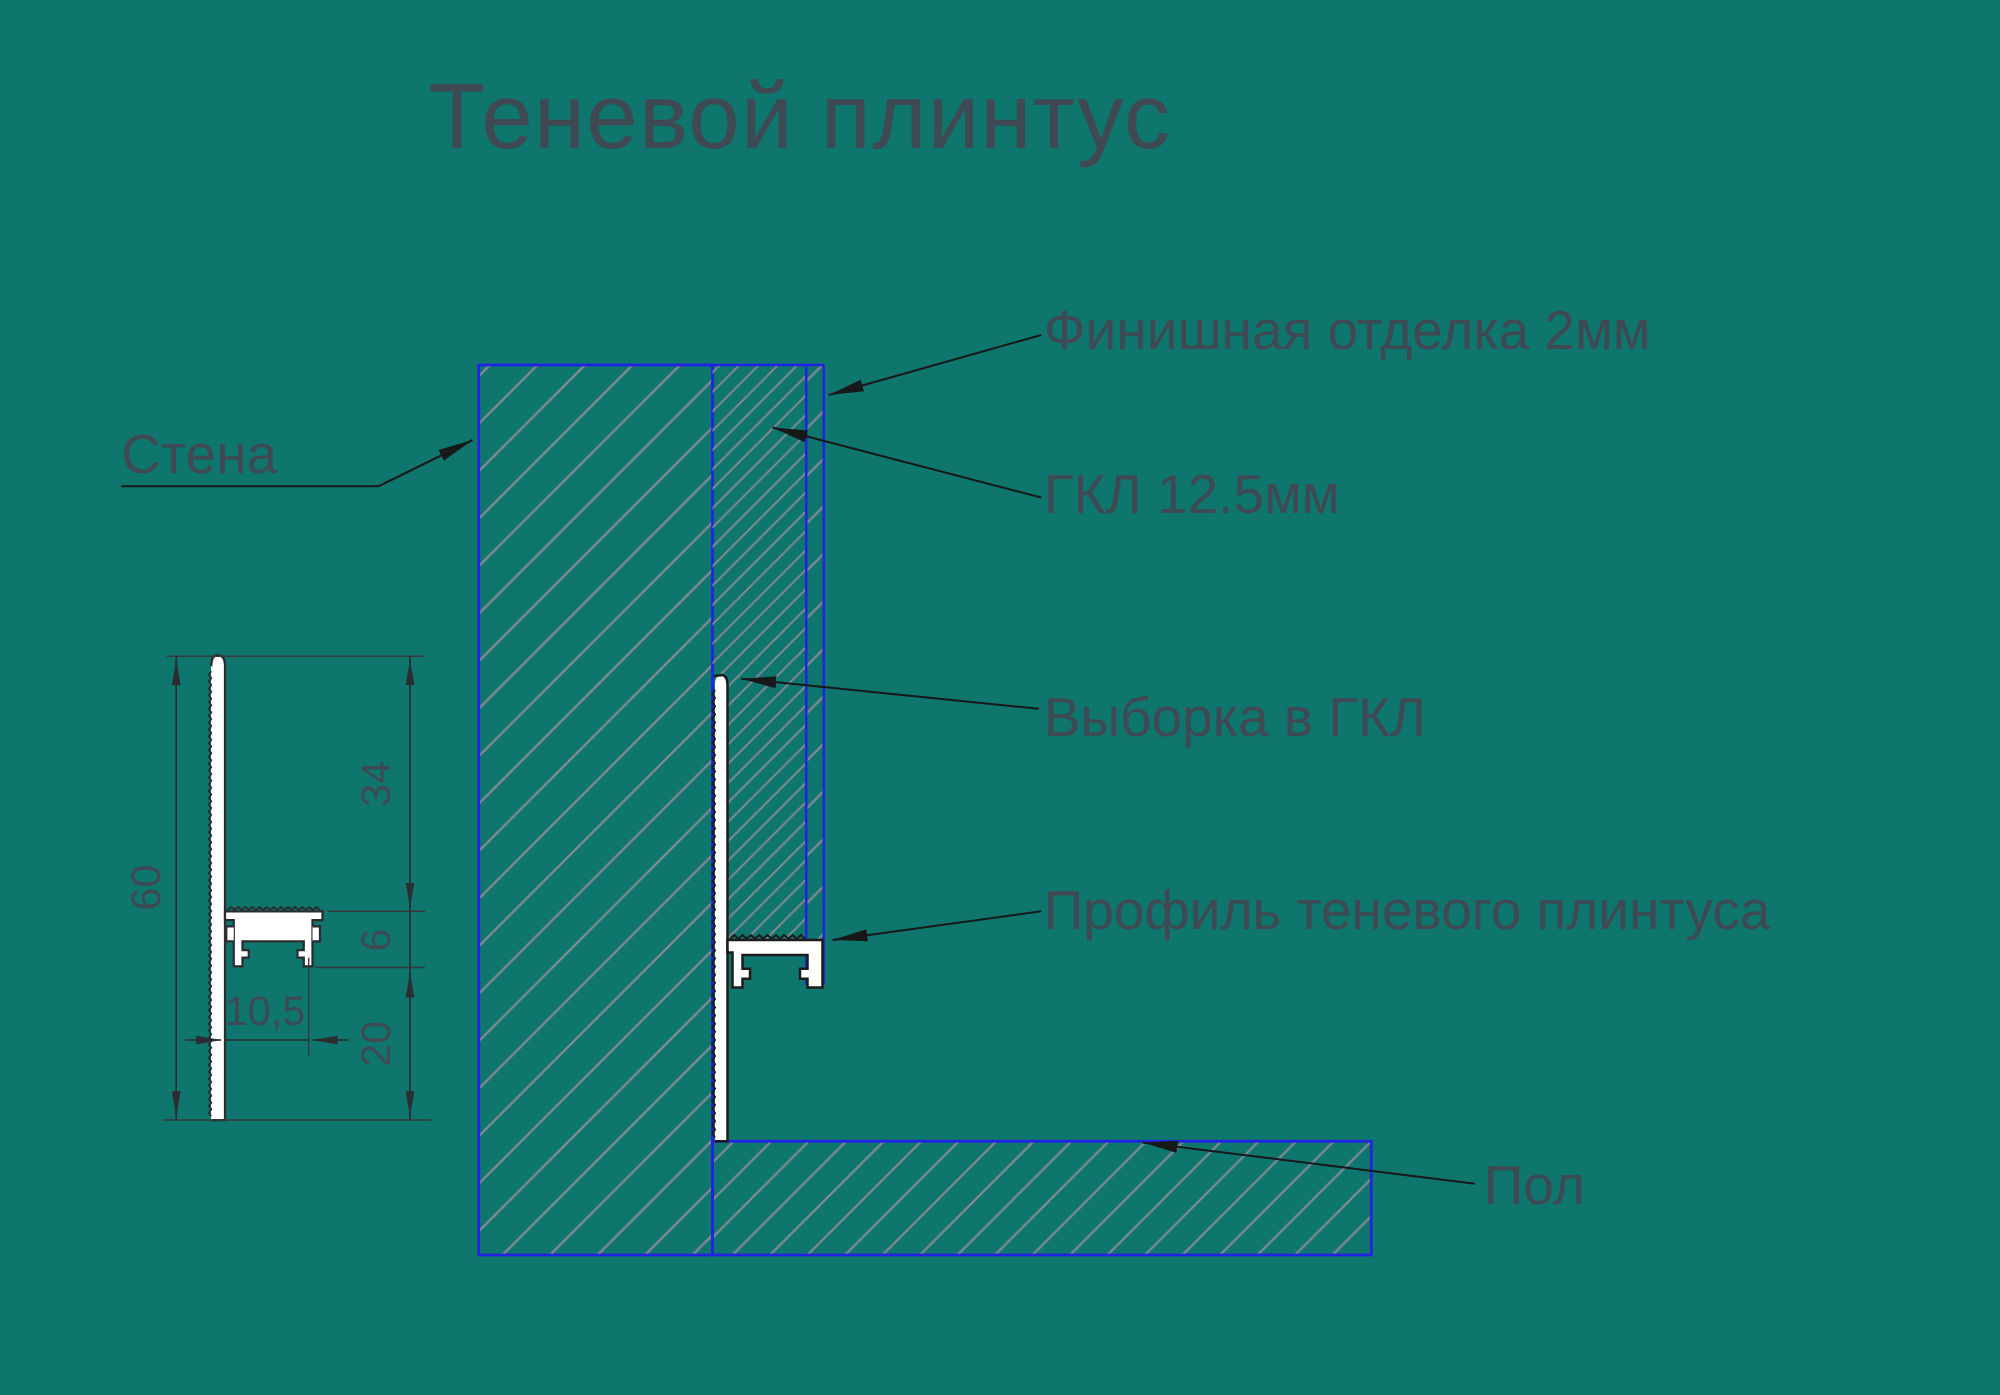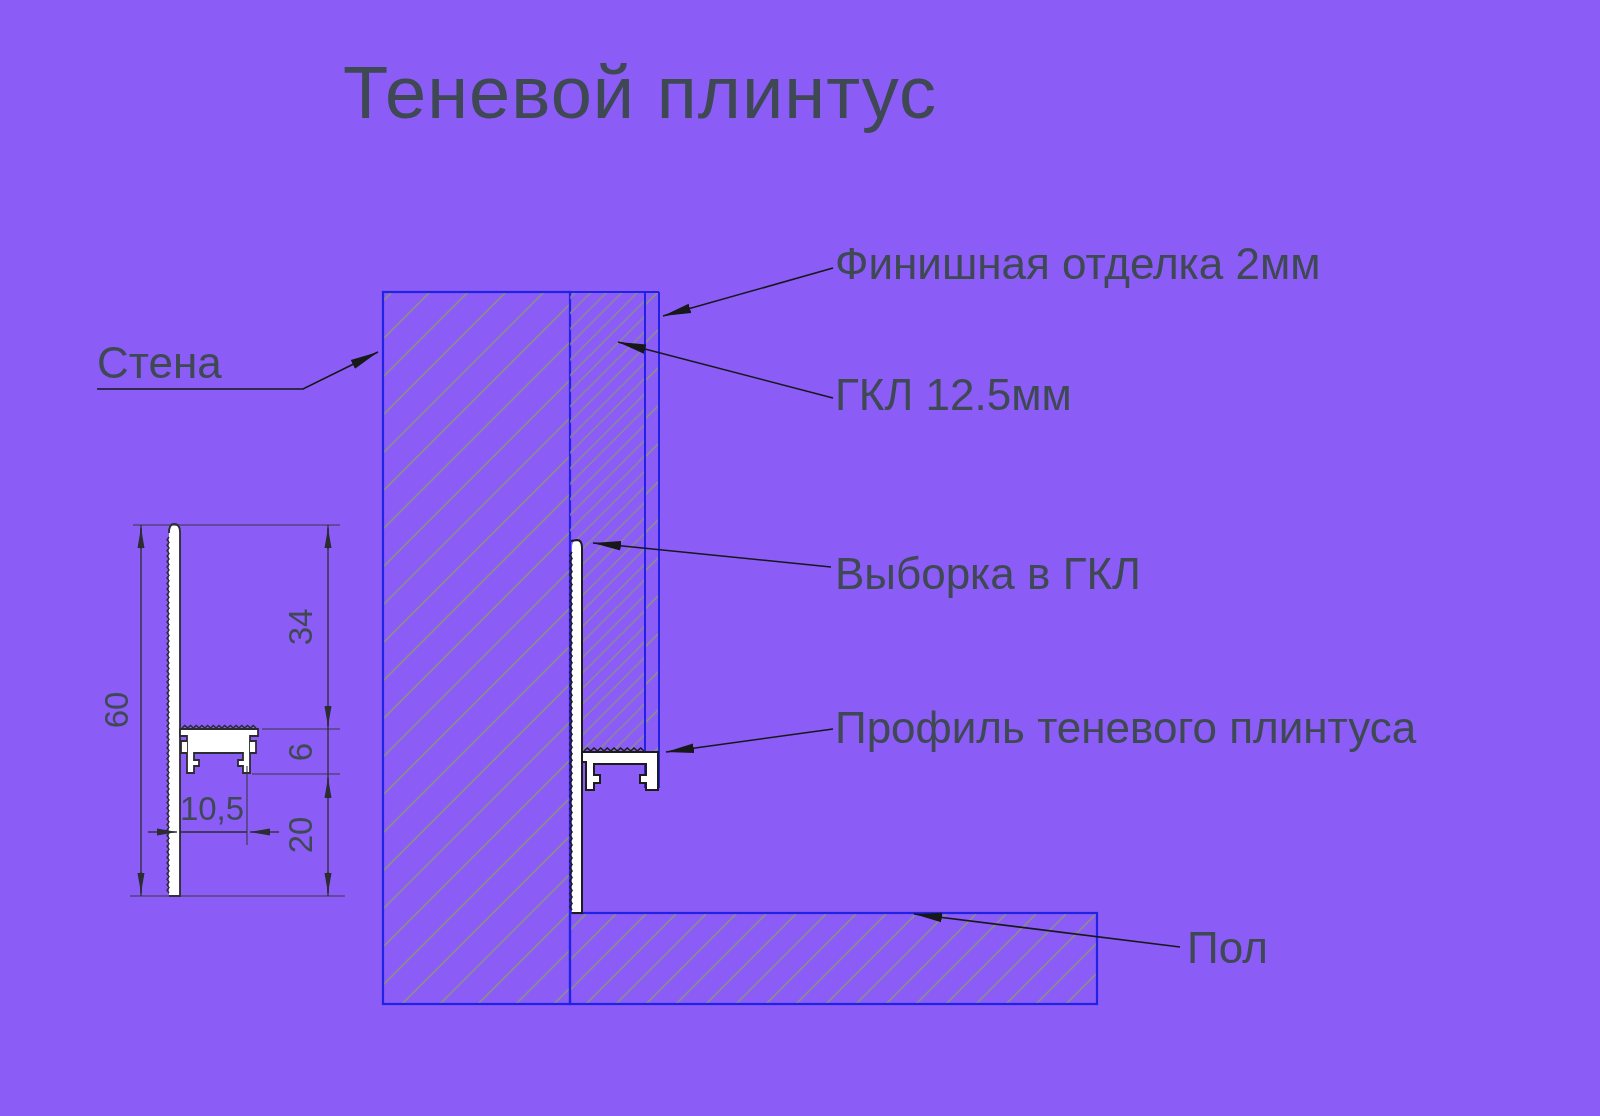--- a/index.html
+++ b/index.html
@@ -1,16 +1,16 @@
 <!DOCTYPE html>
 <html><head>
 <meta charset="utf-8">
 <style>
   html,body{margin:0;padding:0;background:#ffffff;}
-  .page{width:1600px;height:1116px;position:relative;background:#8b5cf6;overflow:hidden;}
+  .page{width:1600px;height:1116px;position:relative;background:#0f766e;overflow:hidden;}
   svg{display:block;}
   text{fill:#3e4954;font-family:"Liberation Sans",sans-serif;}
   .title-txt{font-size:74px;letter-spacing:1px;}
   .lbl{font-size:44px;}
   .dimtxt{font-size:33px;}
   .blue{stroke:#2222e6;stroke-width:2.2;fill:none;}
   .bluethin{stroke:#2222e6;stroke-width:2;fill:none;}
   .prof{stroke:#1c1c1c;stroke-width:2;fill:none;}
   .proffill{fill:#ffffff;stroke:none;}
   .profw{fill:#ffffff;stroke:#1c1c1c;stroke-width:2;}

